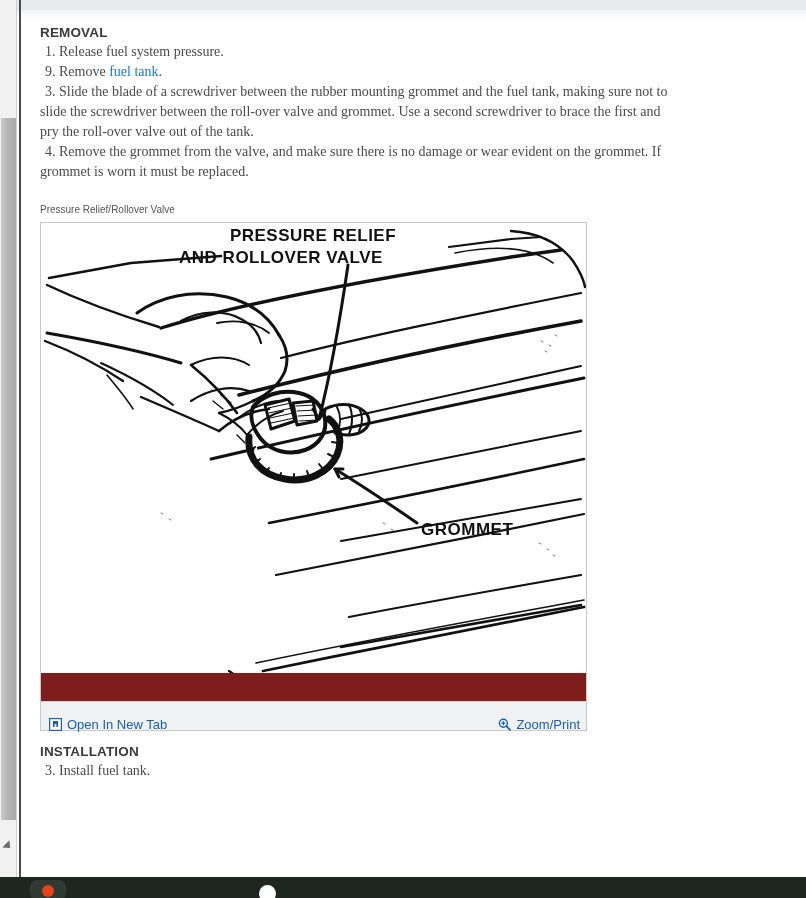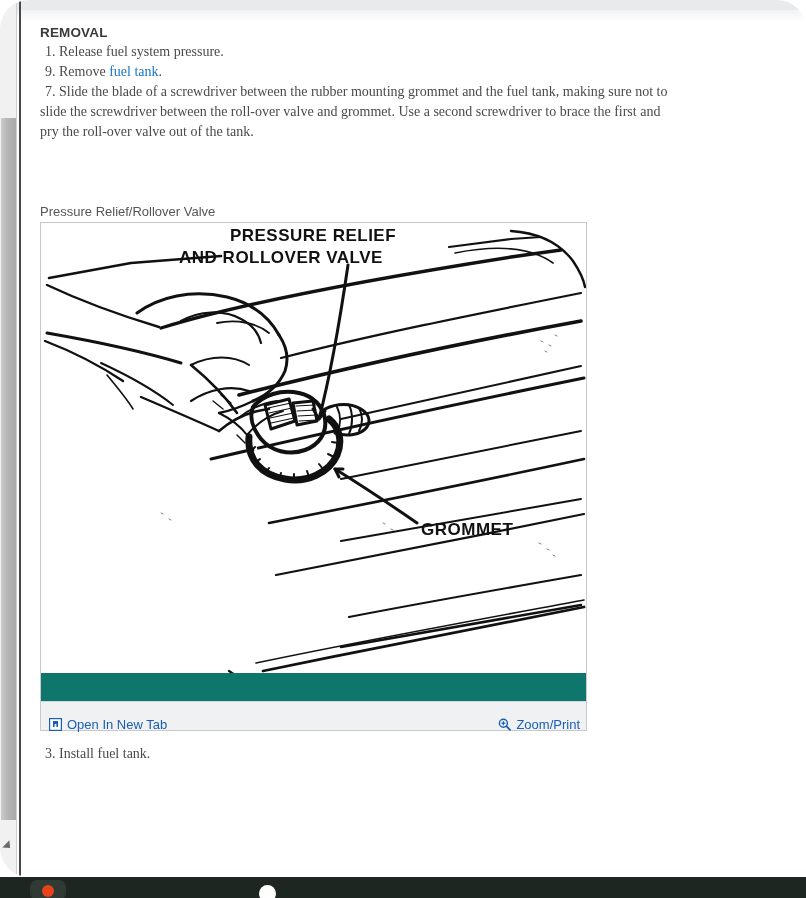--- a/index.html
+++ b/index.html
@@ -16,21 +16,20 @@
   }
 
   
   #viewport {
     position: absolute;
     left: 0; top: 0;
     width: 806px;
     height: 877px;
     background: #ffffff;
     overflow: hidden;
-    border-radius: 29px;
   }
   #top-shade {
     position: absolute;
     left: 0; top: 0;
     width: 806px;
     height: 10px;
     background: #e9eaec;
   }
   #top-shade-fade {
     position: absolute;
@@ -105,35 +104,35 @@
   }
   .body-line.indent {
     text-indent: 5px;
   }
   a.doclink {
     color: #1a73c8;
     text-decoration: none;
   }
 
   .fig-caption {
-    font-size: 13px;
+    font-size: 10px;
     color: #555555;
     margin: 22px 0 4px 19px;
   }
 
   
   #figure-box {
     position: absolute;
     left: 19px;
     top: 200px;
     width: 547px;
     height: 509px;
     border: 1px solid #c9c9c9;
     box-sizing: border-box;
-    background: #0f766e;
+    background: #7f1d1d;
   }
   #figure-art {
     position: absolute;
     left: 0; top: 0;
     width: 545px;
     height: 450px;
     overflow: hidden;
     background: #ffffff;
   }
   #figure-art svg { display: block; }
@@ -218,22 +217,23 @@
 
     <div style="position:absolute; left:0; top:3px; width:700px;">
       <div class="section-heading">REMOVAL</div>
 
       <p class="body-line indent">1. Release fuel system pressure.</p>
 
       <p class="body-line indent">
         <span>9. Remove </span><a href="#" class="doclink">fuel tank</a><span>.</span>
       </p>
 
-      <p class="body-line indent">7. Slide the blade of a screwdriver between the rubber mounting grommet and the fuel tank, making sure not to slide the screwdriver between the roll-over valve and grommet. Use a second screwdriver to brace the first and pry the roll-over valve out of the tank.</p>
-
+      <p class="body-line indent">3. Slide the blade of a screwdriver between the rubber mounting grommet and the fuel tank, making sure not to slide the screwdriver between the roll-over valve and grommet. Use a second screwdriver to brace the first and pry the roll-over valve out of the tank.</p>
+
+      <p class="body-line indent">4. Remove the grommet from the valve, and make sure there is no damage or wear evident on the grommet. If grommet is worn it must be replaced.</p>
     </div>
 
     <div class="fig-caption" style="position:absolute; left:0; top:182px; margin:0 0 0 19px;">Pressure Relief/Rollover Valve</div>
 
     <div id="figure-box">
 
       <div id="figure-art">
         <svg width="545" height="450" viewBox="0 0 545 450" xmlns="http://www.w3.org/2000/svg">
           <rect x="0" y="0" width="545" height="450" fill="#ffffff"></rect>
           <g stroke="#111111" fill="none" stroke-linecap="round" stroke-linejoin="round">
@@ -404,20 +404,21 @@
               <line x1="3.4" y1="5.2" x2="7.4" y2="5.2" stroke="#1a5fb4" stroke-width="1.2"></line>
               <line x1="5.4" y1="3.2" x2="5.4" y2="7.2" stroke="#1a5fb4" stroke-width="1.2"></line>
             </svg>
           </span>
           <span>Zoom/Print</span>
         </div>
       </div>
     </div>
 
     <div style="position:absolute; left:0; top:722px; width:700px;">
+      <div class="section-heading">INSTALLATION</div>
 
       <p class="body-line indent">3. Install fuel tank.</p>
     </div>
 
   </div>
 </div>
 
 <div id="taskbar">
   <div id="task-icon-1">
     <div id="task-icon-1-dot"></div>

